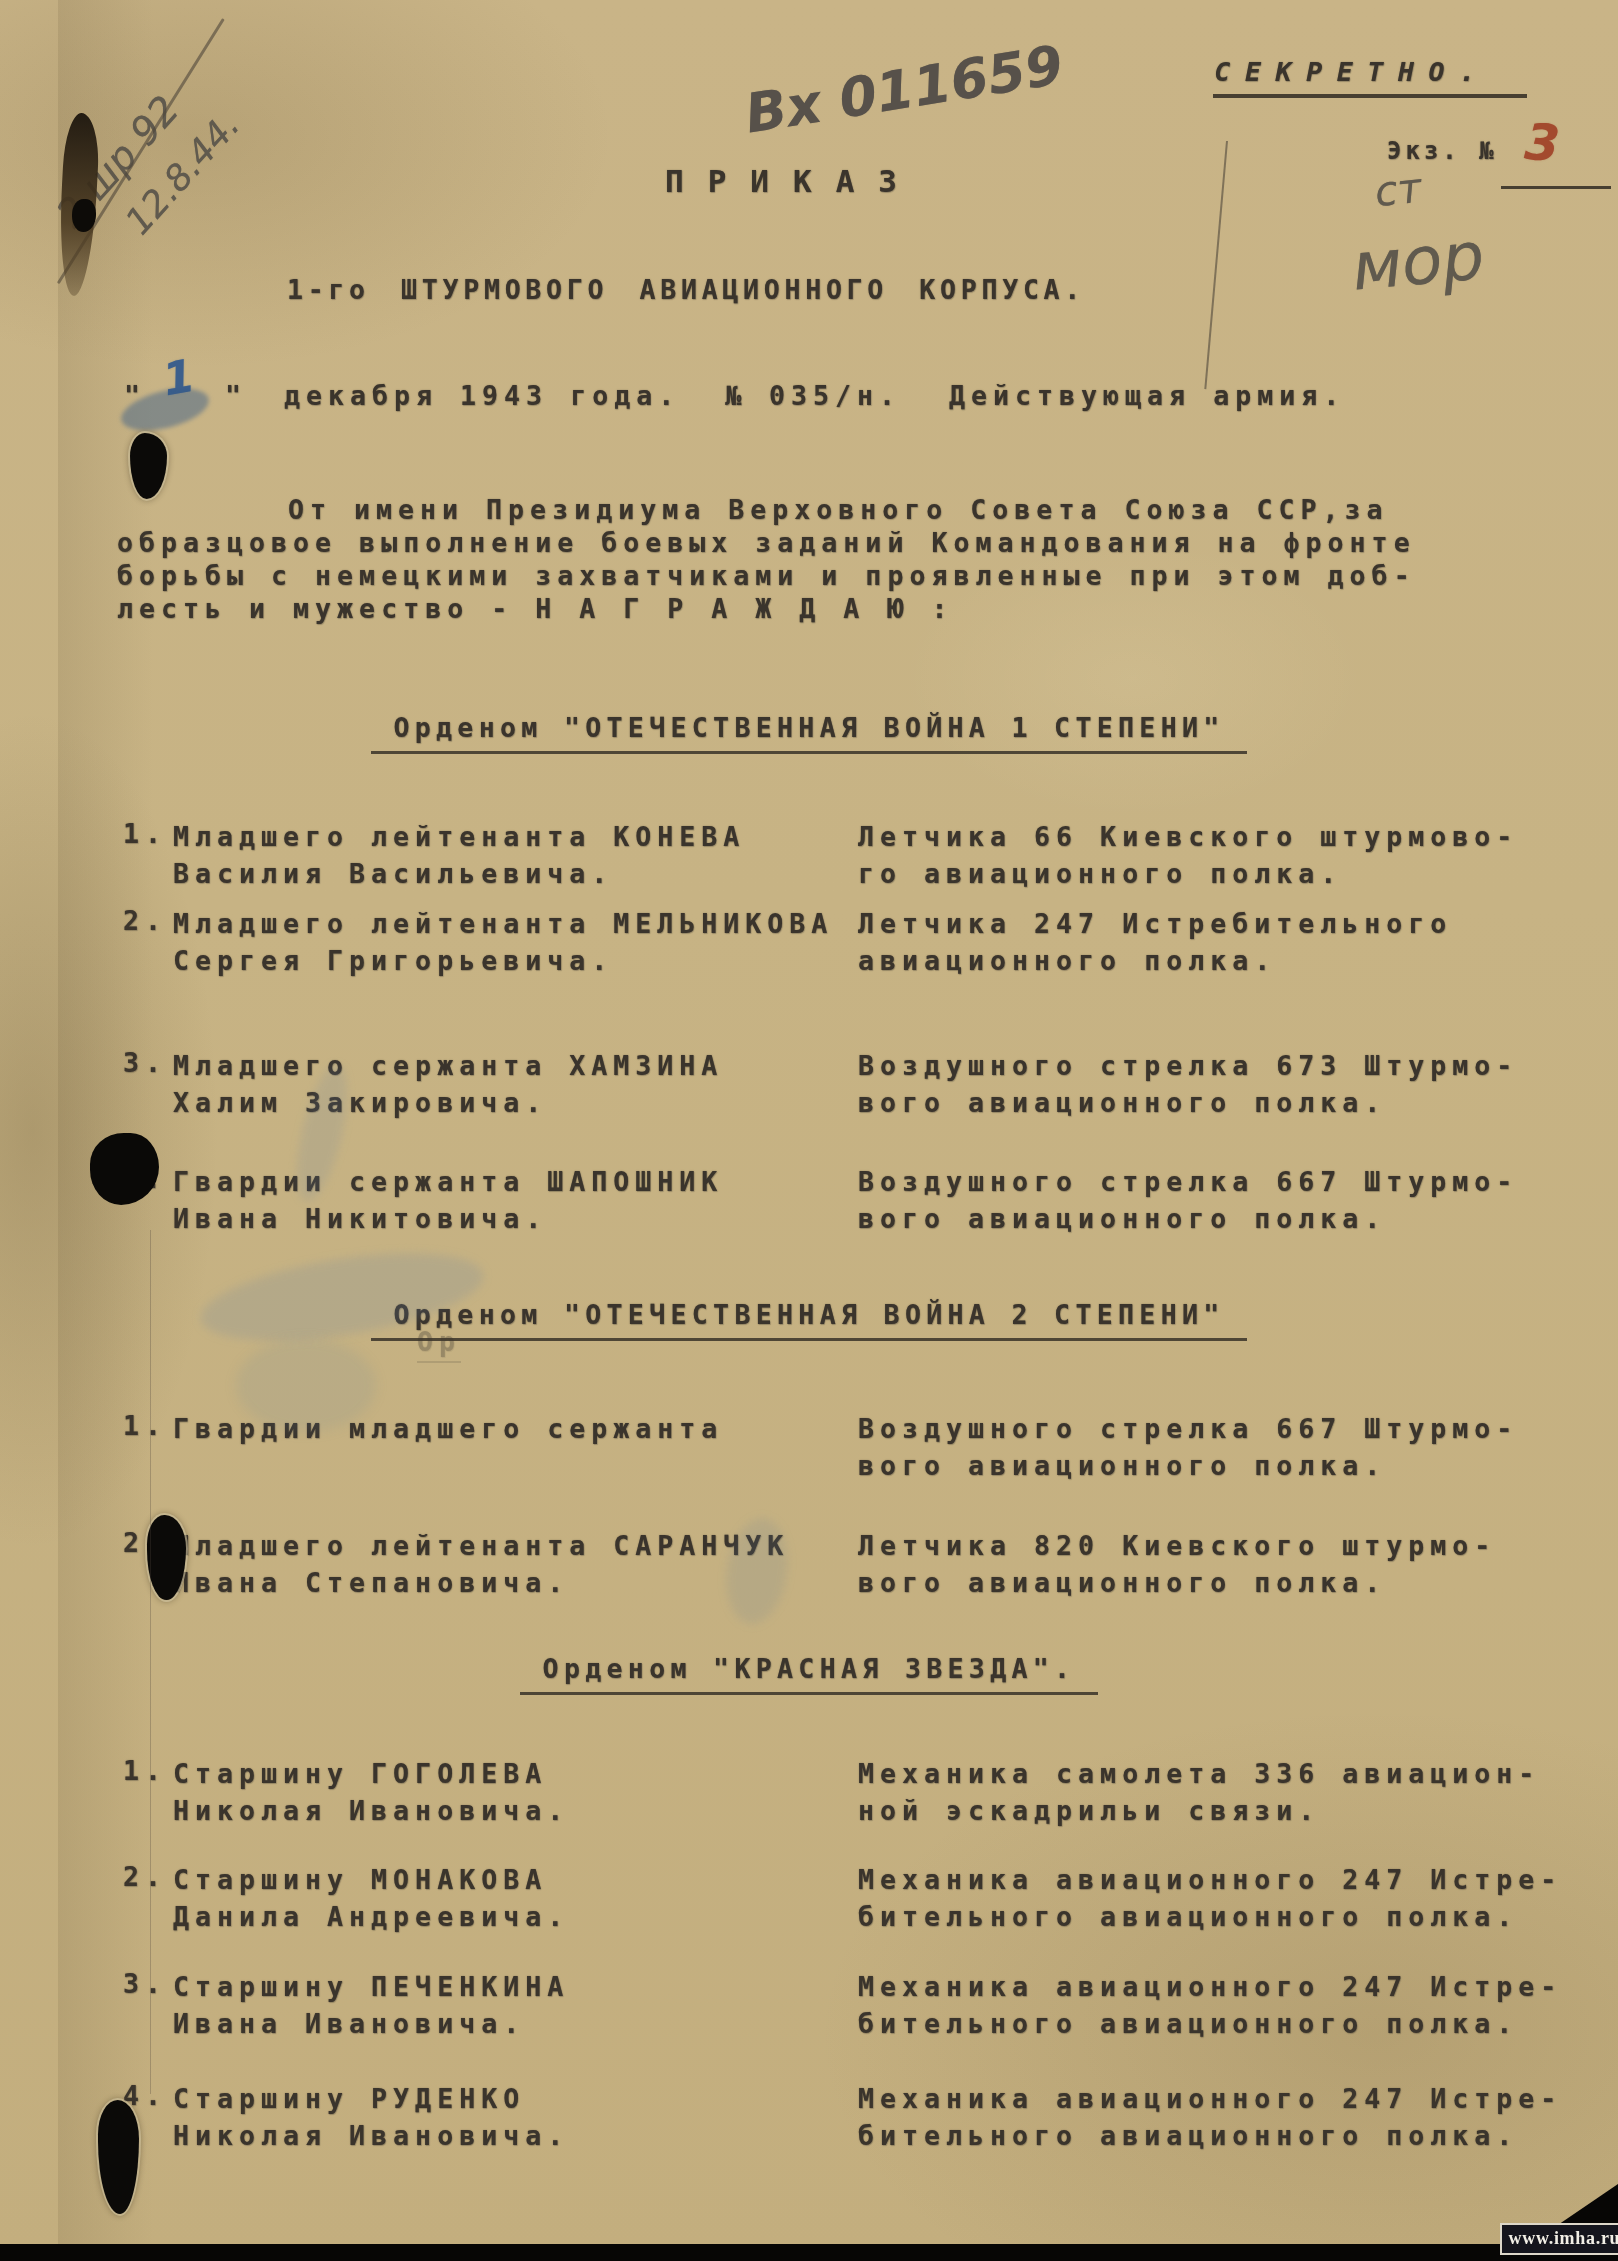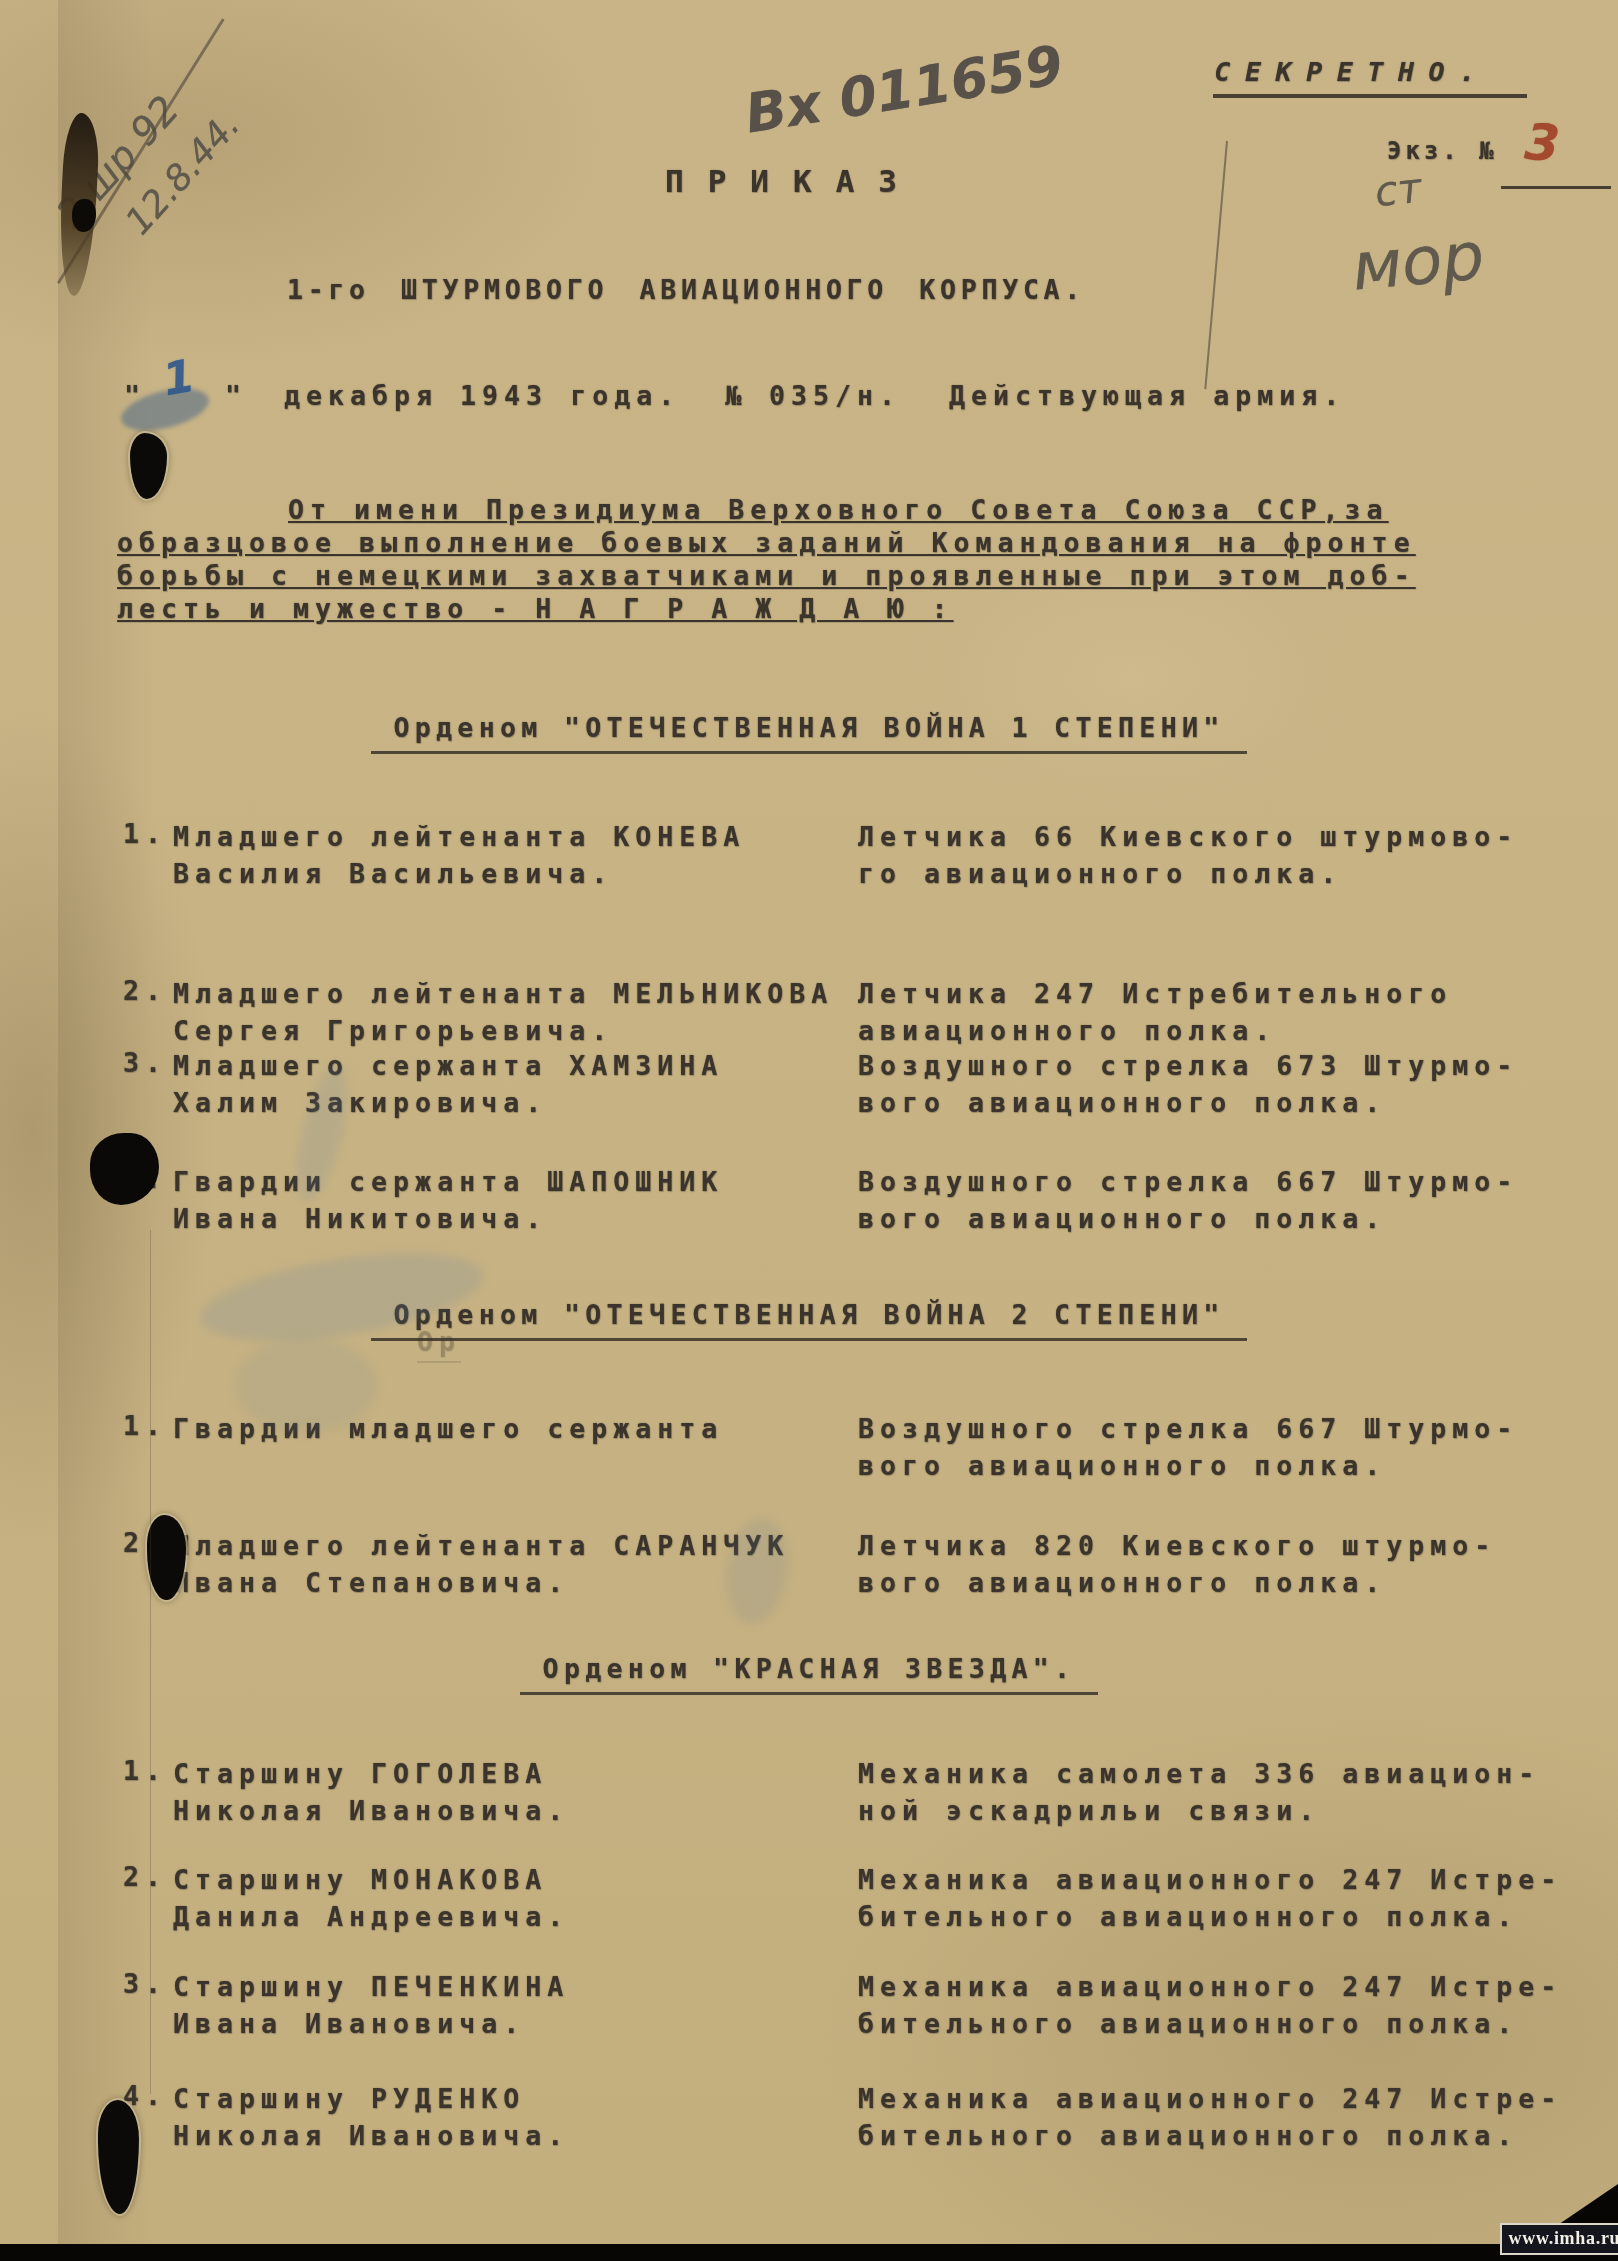--- a/index.html
+++ b/index.html
@@ -23,21 +23,21 @@
   .hand{
     font-family:"DejaVu Sans", sans-serif;font-style:italic;color:#605a4e;
     white-space:nowrap;text-shadow:0 0 0.7px rgba(90,84,74,0.6);
   }
   .secret-underline{border-bottom:4.7px solid rgba(48,42,34,0.85);padding:0 37px 6.6px 1.3px;}
   .section-header{position:absolute;left:0;width:1618px;text-align:center;}
   .section-header .hdr{
     display:inline-block;border-bottom:3.3px solid rgba(48,42,34,0.8);
     padding:0 22.6px 8px 22.6px;letter-spacing:5.3px;
   }
-  .preamble-line{line-height:33px;letter-spacing:6px;white-space:nowrap;text-decoration:underline;}
+  .preamble-line{line-height:33px;letter-spacing:6px;white-space:nowrap;}
   .entry{position:absolute;left:0;width:1474px;height:80px;}
   .entry .num{position:absolute;left:123px;top:0;}
   .entry .name{position:absolute;left:173px;top:0;width:674px;}
   .entry .role{position:absolute;left:858px;top:0;width:771px;}
   .entry .l{line-height:37px;}
   .stain{position:absolute;pointer-events:none;}
   .hole{position:absolute;background:#0b0a08;pointer-events:none;
         box-shadow:0 0 0 2px rgba(222,209,172,0.55), 0 0 6.6px 1.3px rgba(40,30,15,0.4);}
   .pencil-line{position:absolute;background:rgba(78,70,58,0.6);pointer-events:none;}
   .watermark{
@@ -102,21 +102,21 @@
     <div class="name">
       <div class="typed l">Младшего лейтенанта КОНЕВА</div>
       <div class="typed l">Василия Васильевича.</div>
     </div>
     <div class="role">
       <div class="typed l">Летчика 66 Киевского штурмово-</div>
       <div class="typed l">го авиационного полка.</div>
     </div>
   </div>
 
-  <div class="entry" style="top:975px;">
+  <div class="entry" style="top:905px;">
     <span class="typed num">2.</span>
     <div class="name">
       <div class="typed l">Младшего лейтенанта МЕЛЬНИКОВА</div>
       <div class="typed l">Сергея Григорьевича.</div>
     </div>
     <div class="role">
       <div class="typed l">Летчика 247 Истребительного</div>
       <div class="typed l">авиационного полка.</div>
     </div>
   </div>

